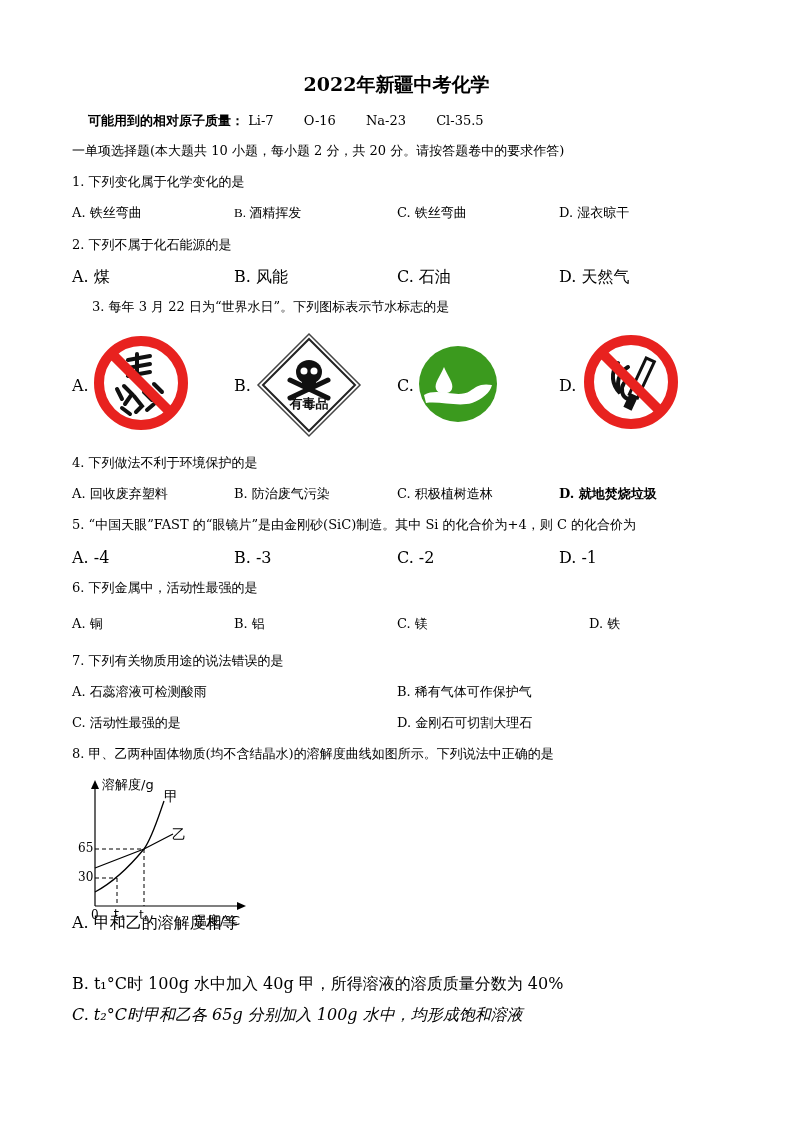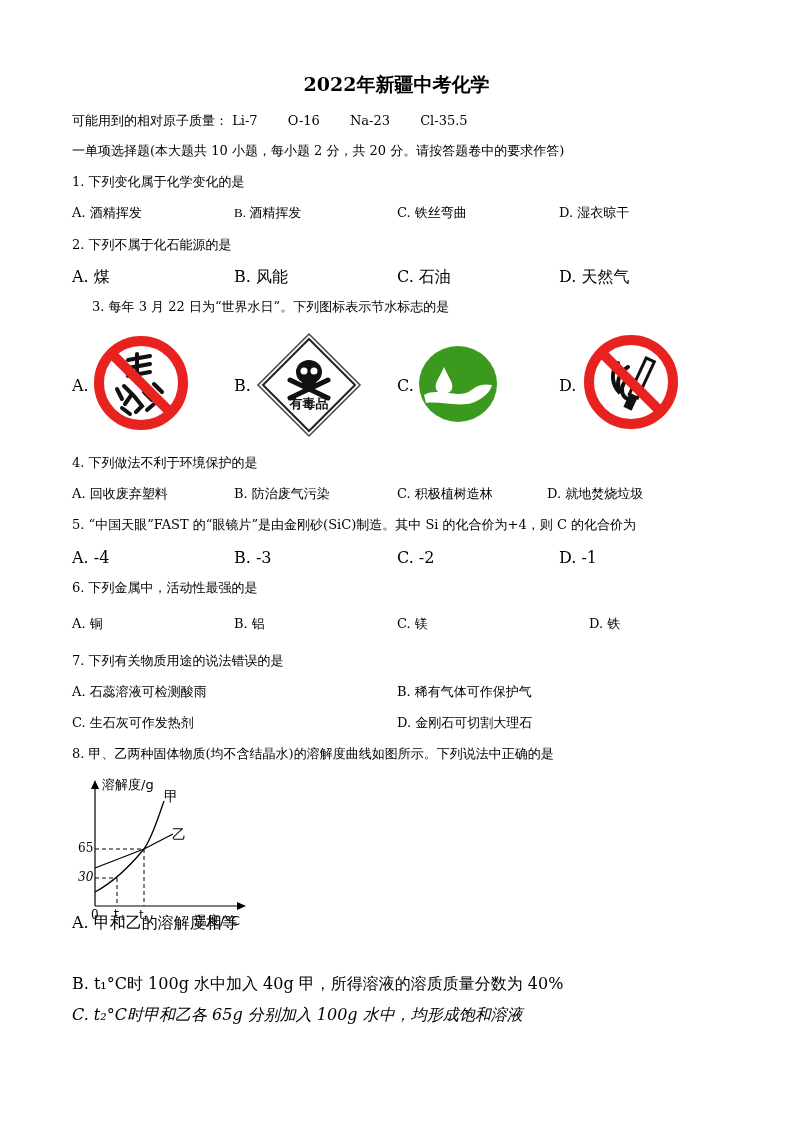--- a/index.html
+++ b/index.html
@@ -19,31 +19,31 @@
   .logo { position: absolute; }
   .chart-wrap { position: absolute; left: 80px; top: 778px; width: 200px; height: 150px; }
   .chart-label { position: absolute; font-family: "DejaVu Sans", sans-serif; font-size: 13px; white-space: nowrap; }
 </style>
 </head>
 <body>
 
 <div class="abs title">2022年新疆中考化学</div>
 
 <div class="row mass" style="top:112px;">
-  <span style="margin-right:0; font-weight:normal;">可能用到的相对原子质量：</span>
+  <span style="margin-right:0; font-weight:bold;margin-left:16px;">可能用到的相对原子质量：</span>
   <span class="bold">Li-7</span>
   <span class="bold">O-16</span>
   <span class="bold">Na-23</span>
   <span class="bold">Cl-35.5</span>
 </div>
 
 <div class="row bold" style="top:142px;">一单项选择题(本大题共 10 小题，每小题 2 分，共 20 分。请按答题卷中的要求作答)</div>
 
 <div class="row" style="top:173px;">1. 下列变化属于化学变化的是</div>
-<div class="opt" style="left:72px; top:204px;">A.  酒精挥发</div>
+<div class="opt" style="left:72px; top:204px;">A.  铁丝弯曲</div>
 <div class="opt" style="left:234px; top:204px;font-family:Liberation Serif, serif;">B.  酒精挥发</div>
 <div class="opt" style="left:397px; top:204px;">C.  铁丝弯曲</div>
 <div class="opt" style="left:559px; top:204px;">D.  湿衣晾干</div>
 
 <div class="row" style="top:236px;">2. 下列不属于化石能源的是</div>
 <div class="opt sm" style="left:72px; top:267px;">A.   煤</div>
 <div class="opt sm" style="left:234px; top:267px;">B.   风能</div>
 <div class="opt sm" style="left:397px; top:267px;">C.   石油</div>
 <div class="opt sm" style="left:559px; top:267px;">D.   天然气</div>
 
@@ -101,38 +101,38 @@
     <rect x="52" y="24" width="9" height="40" fill="#fff" stroke="#111" stroke-width="3"></rect>
     <rect x="52" y="64" width="9" height="14" fill="#111"></rect>
   </g>
   <line x1="20" y1="20" x2="78" y2="78" stroke="#e8221f" stroke-width="10"></line>
 </svg>
 
 <div class="row" style="top:454px;">4. 下列做法不利于环境保护的是</div>
 <div class="opt" style="left:72px; top:485px;">A.  回收废弃塑料</div>
 <div class="opt" style="left:234px; top:485px;">B.  防治废气污染</div>
 <div class="opt" style="left:397px; top:485px;">C.  积极植树造林</div>
-<div class="opt" style="left:547px; top:485px;">D.  就地焚烧垃圾</div>
+<div class="opt" style="left:559px; top:485px;font-weight:bold;">D.  就地焚烧垃圾</div>
 
 <div class="row" style="top:516px;">5. “中国天眼”FAST 的“眼镜片”是由金刚砂(SiC)制造。其中 Si 的化合价为+4，则 C 的化合价为</div>
 <div class="opt sm" style="left:72px; top:548px;">A.   -4</div>
 <div class="opt sm" style="left:234px; top:548px;">B.   -3</div>
 <div class="opt sm" style="left:397px; top:548px;">C.   -2</div>
 <div class="opt sm" style="left:559px; top:548px;">D.   -1</div>
 
 <div class="row" style="top:579px;">6. 下列金属中，活动性最强的是</div>
 <div class="opt" style="left:72px; top:615px;">A.  铜</div>
 <div class="opt" style="left:234px; top:615px;">B.  铝</div>
 <div class="opt" style="left:397px; top:615px;">C.  镁</div>
 <div class="opt" style="left:589px; top:615px;">D.  铁</div>
 
 <div class="row" style="top:652px;">7. 下列有关物质用途的说法错误的是</div>
 <div class="opt" style="left:72px; top:683px;">A.  石蕊溶液可检测酸雨</div>
 <div class="opt" style="left:397px; top:683px;">B.  稀有气体可作保护气</div>
-<div class="opt" style="left:72px; top:714px;">C.  生石灰可作发热剂</div>
+<div class="opt" style="left:72px; top:714px;">C.  活动性最强的是</div>
 <div class="opt" style="left:397px; top:714px;">D.  金刚石可切割大理石</div>
 
 <div class="row" style="top:745px;">8. 甲、乙两种固体物质(均不含结晶水)的溶解度曲线如图所示。下列说法中正确的是</div>
 
 <div class="chart-wrap">
   <svg width="200" height="150" viewBox="0 0 200 150" style="position:absolute; left:0; top:0;">
 
     <line x1="15" y1="128" x2="15" y2="8" stroke="#000" stroke-width="1.2"></line>
     <polygon points="15,2 11,11 19,11" fill="#000"></polygon>
     <line x1="15" y1="128" x2="160" y2="128" stroke="#000" stroke-width="1.2"></line>
@@ -146,21 +146,21 @@
     </g>
 
     <path d="M15 114 C30 106 45 94 64 71 C72 60 78 40 84 23" fill="none" stroke="#000" stroke-width="1.3"></path>
 
     <path d="M15 90 L64 71 L93 56" fill="none" stroke="#000" stroke-width="1.3"></path>
   </svg>
   <div class="chart-label" style="left:22px; top:-2px;">溶解度/g</div>
   <div class="chart-label" style="left:84px; top:10px; font-size:14px;">甲</div>
   <div class="chart-label" style="left:92px; top:48px; font-size:14px;">乙</div>
   <div class="chart-label" style="left:-2px; top:63px; font-family:'DejaVu Serif',serif; font-size:12px;">65</div>
-  <div class="chart-label" style="left:-2px; top:92px; font-family:'DejaVu Serif',serif; font-size:12px;font-style:italic;">30</div>
+  <div class="chart-label" style="left:-2px; top:92px; font-family:'DejaVu Serif',serif; font-size:12px;">30</div>
   <div class="chart-label" style="left:11px; top:130px; font-family:'DejaVu Serif',serif; font-size:12px;">0</div>
   <div class="chart-label" style="left:33px; top:130px; font-family:Liberation Mono, monospace; font-size:12px;">t<sub>1</sub></div>
   <div class="chart-label" style="left:59px; top:130px; font-family:'DejaVu Serif',serif; font-size:12px;">t<sub>2</sub></div>
   <div class="chart-label" style="left:114px; top:134px;">温度/°C</div>
 </div>
 
 <div class="opt sm" style="left:72px; top:913px;">A.   甲和乙的溶解度相等</div>
 <div class="opt sm" style="left:72px; top:974px;">B.   t₁°C时 100g 水中加入 40g 甲，所得溶液的溶质质量分数为 40%</div>
 <div class="opt sm" style="left:72px; top:1005px;font-style:italic;">C.   t₂°C时甲和乙各 65g 分别加入 100g 水中，均形成饱和溶液</div>
 

